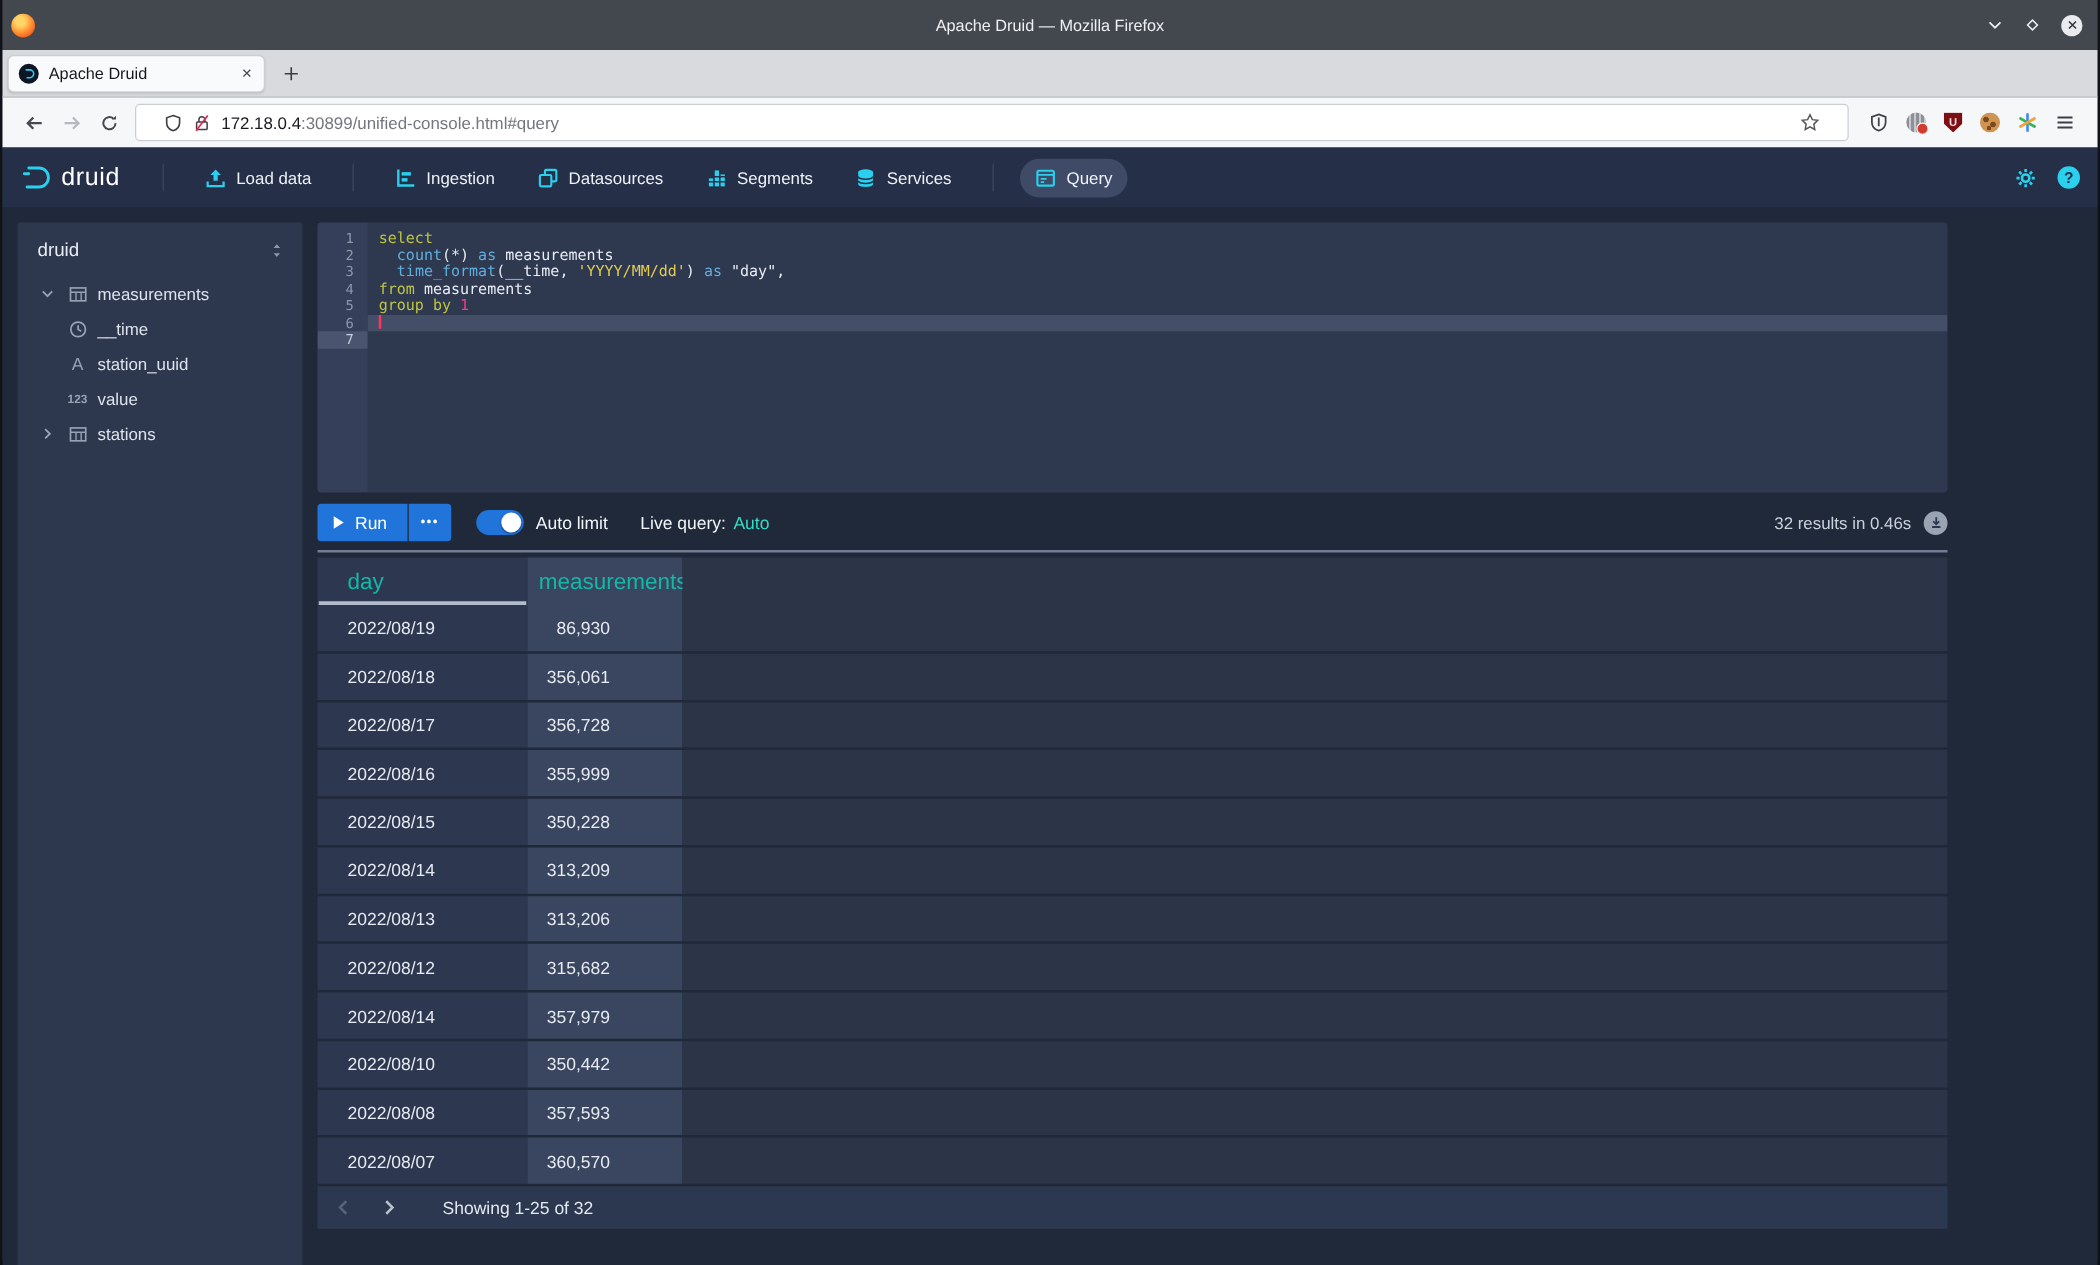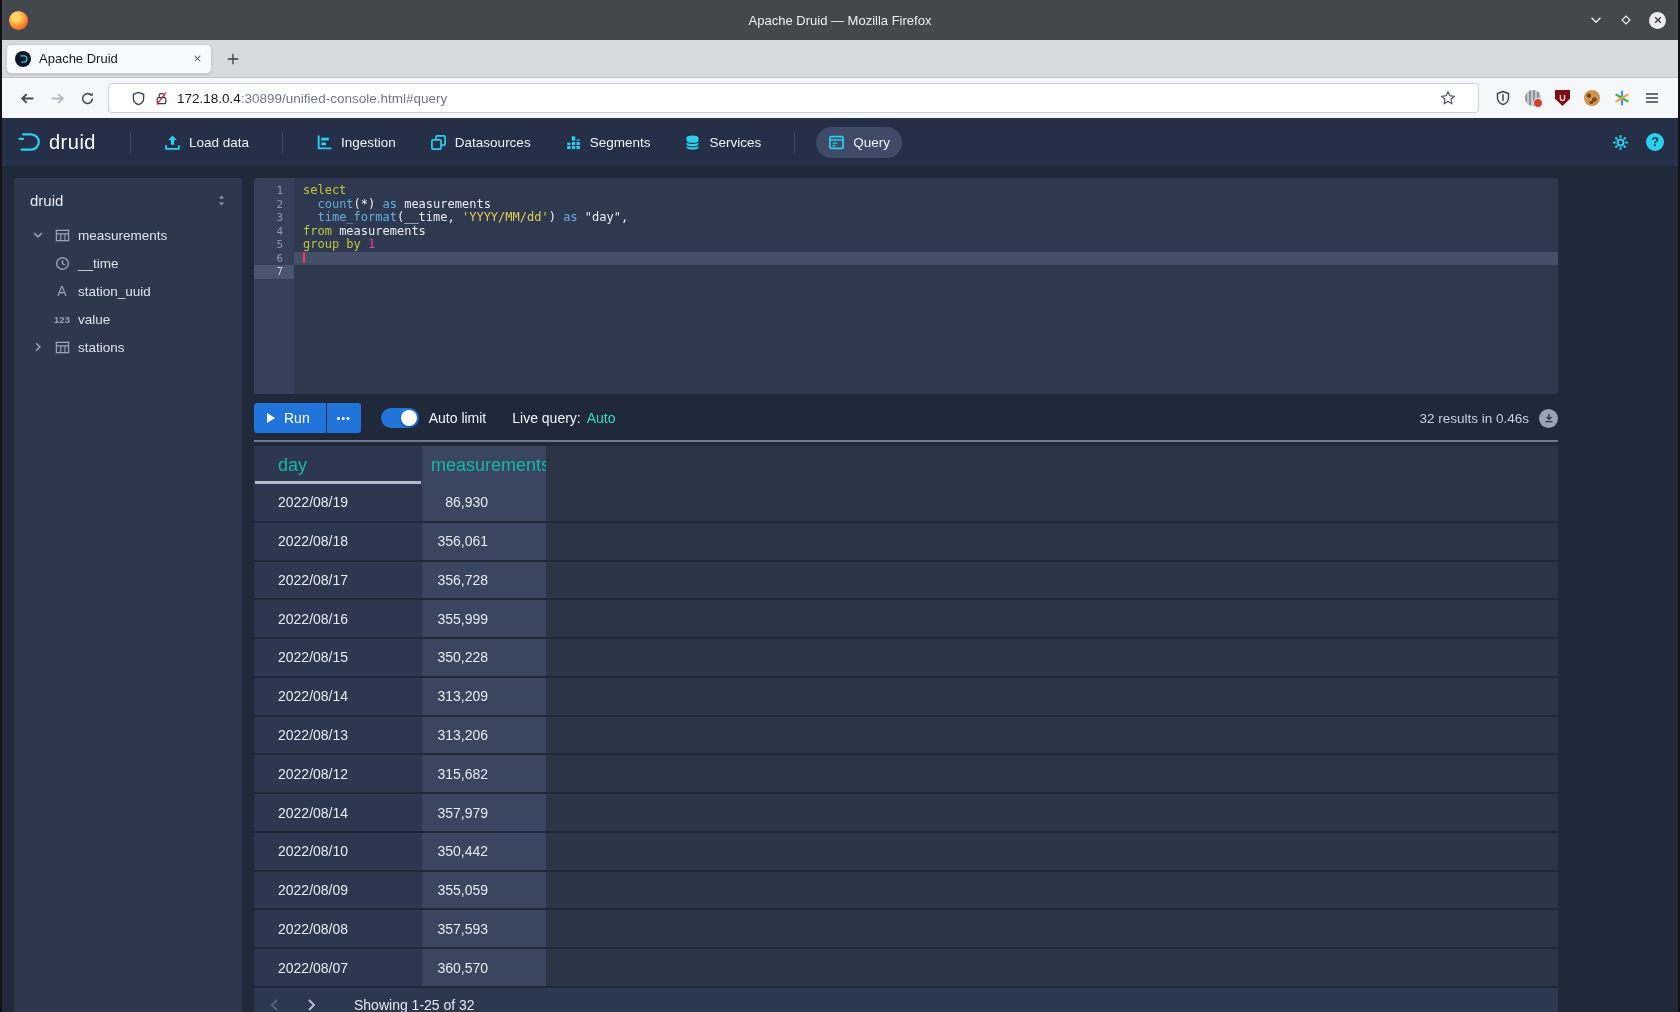--- a/index.html
+++ b/index.html
@@ -499,27 +499,20 @@
               <div class="td fill"></div>
             </div>
             <div class="tr">
               <div class="td c0">2022/08/10</div>
               <div class="td c1">
                 <span class="num">350,442</span>
               </div>
               <div class="td fill"></div>
             </div>
             <div class="tr">
-              <div class="td c0">2022/08/09</div>
-              <div class="td c1">
-                <span class="num">355,059</span>
-              </div>
-              <div class="td fill"></div>
-            </div>
-            <div class="tr">
               <div class="td c0">2022/08/08</div>
               <div class="td c1">
                 <span class="num">357,593</span>
               </div>
               <div class="td fill"></div>
             </div>
             <div class="tr">
               <div class="td c0">2022/08/07</div>
               <div class="td c1">
                 <span class="num">360,570</span>

